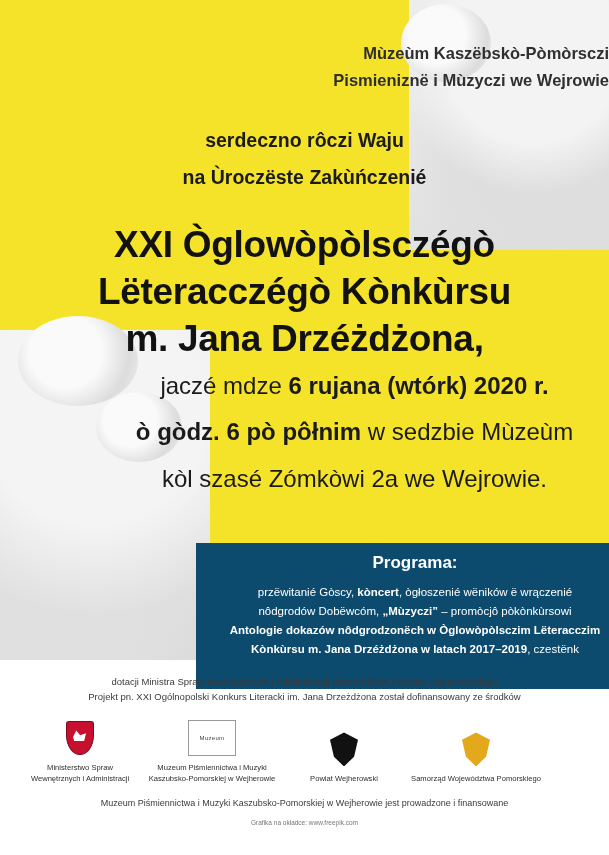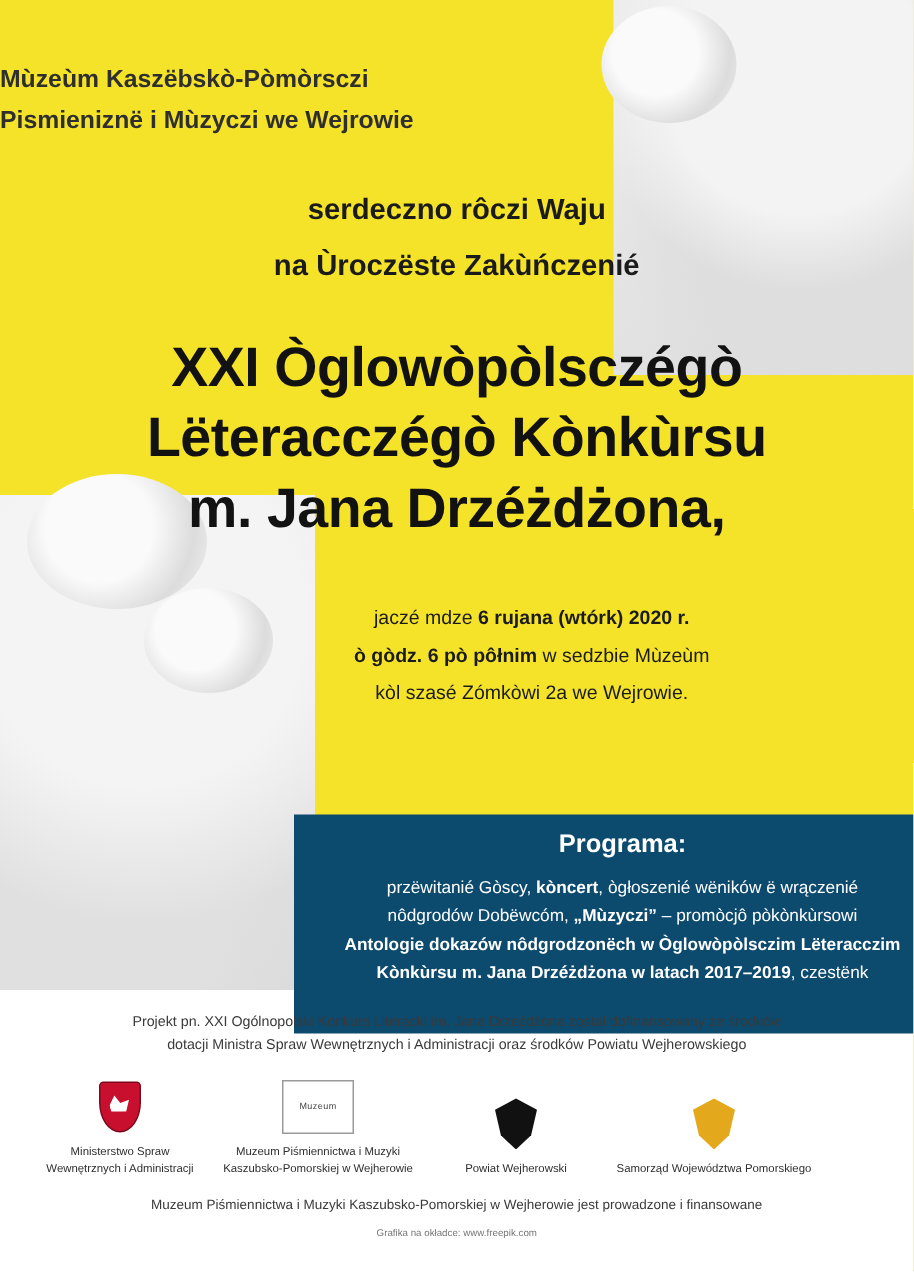--- a/index.html
+++ b/index.html
@@ -60,21 +60,21 @@
     height: 195px;
     background: #ffffff;
   }
   .content {
     position: relative;
     z-index: 3;
   }
   
   .museum-header {
     padding-top: 40px;
-    text-align: left;
+    text-align: right;
     color: #2f2f2f;
     font-size: 16.5px;
     font-weight: bold;
     line-height: 1.65;
   }
   .invite {
     margin-top: 28px;
     text-align: center;
     color: #1b1b1b;
     font-size: 19.5px;
@@ -87,24 +87,23 @@
     text-align: center;
     color: #121212;
     font-size: 37px;
     font-weight: bold;
     line-height: 1.28;
     letter-spacing: -0.3px;
     padding: 0 18px;
   }
   
   .details {
-    margin-top: 36px;
     text-align: center;
     color: #1b1b1b;
-    font-size: 13px;
+    font-size: 24px;
     line-height: 1.95;
     padding-left: 120px;
     padding-right: 20px;
   }
   .details b { font-weight: bold; }
   
   .program-panel {
     position: absolute;
     left: 196px;
     top: 543px;
@@ -279,22 +278,22 @@
       <b>Antologie dokazów nôdgrodzonëch w Òglowòpòlsczim Lëteracczim</b>
     </div>
     <div class="program-line">
       <b>Kònkùrsu m. Jana Drzéżdżona w latach 2017–2019</b><span>, czestënk</span>
     </div>
   </div>
 
   <div class="footer">
 
     <div class="funding-note">
+      <div>dotacji Ministra Spraw Wewnętrznych i Administracji oraz środków Powiatu Wejherowskiego</div>
       <div>Projekt pn. XXI Ogólnopolski Konkurs Literacki im. Jana Drzeżdżona został dofinansowany ze środków</div>
-      <div>dotacji Ministra Spraw Wewnętrznych i Administracji oraz środków Powiatu Wejherowskiego</div>
     </div>
 
     <div class="logos">
 
       <div class="logo-item">
         <div class="logo-mark">
           <div class="shield"></div>
         </div>
         <div class="logo-caption">
           <div>Ministerstwo Spraw</div>

